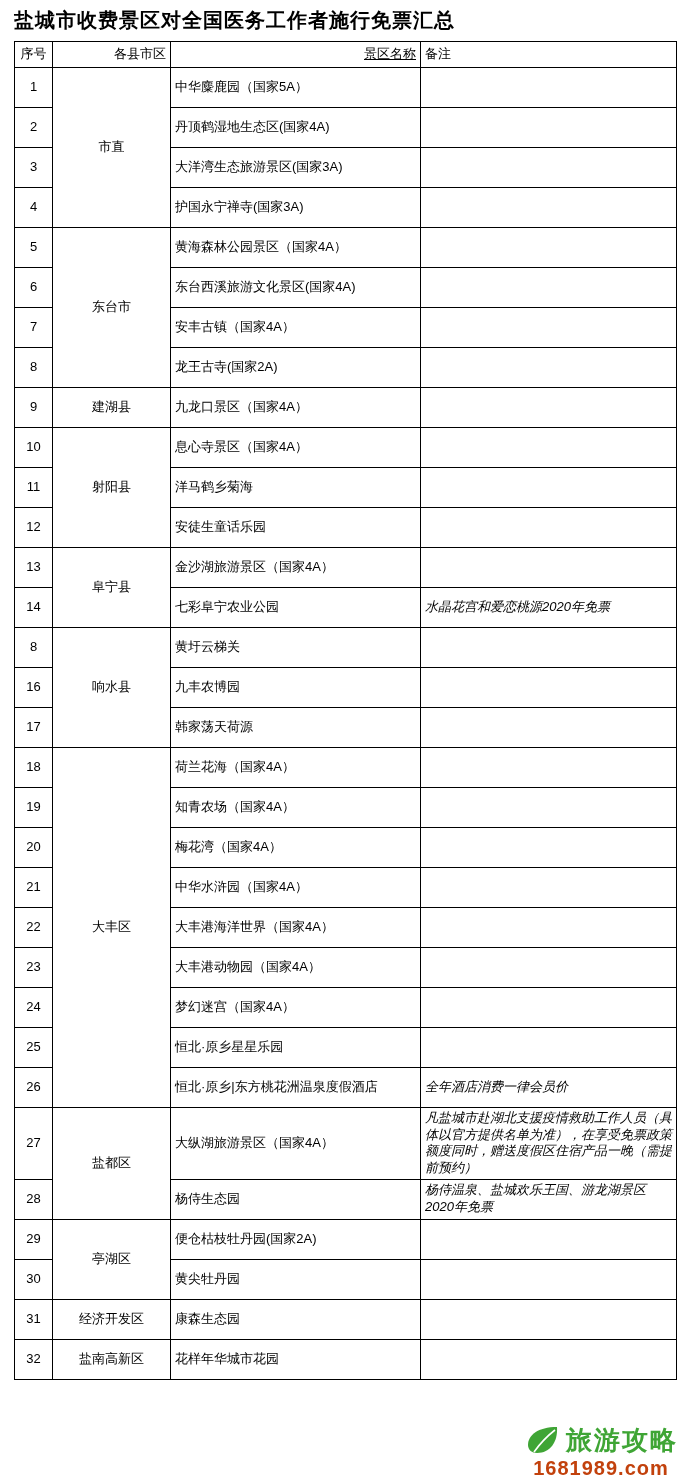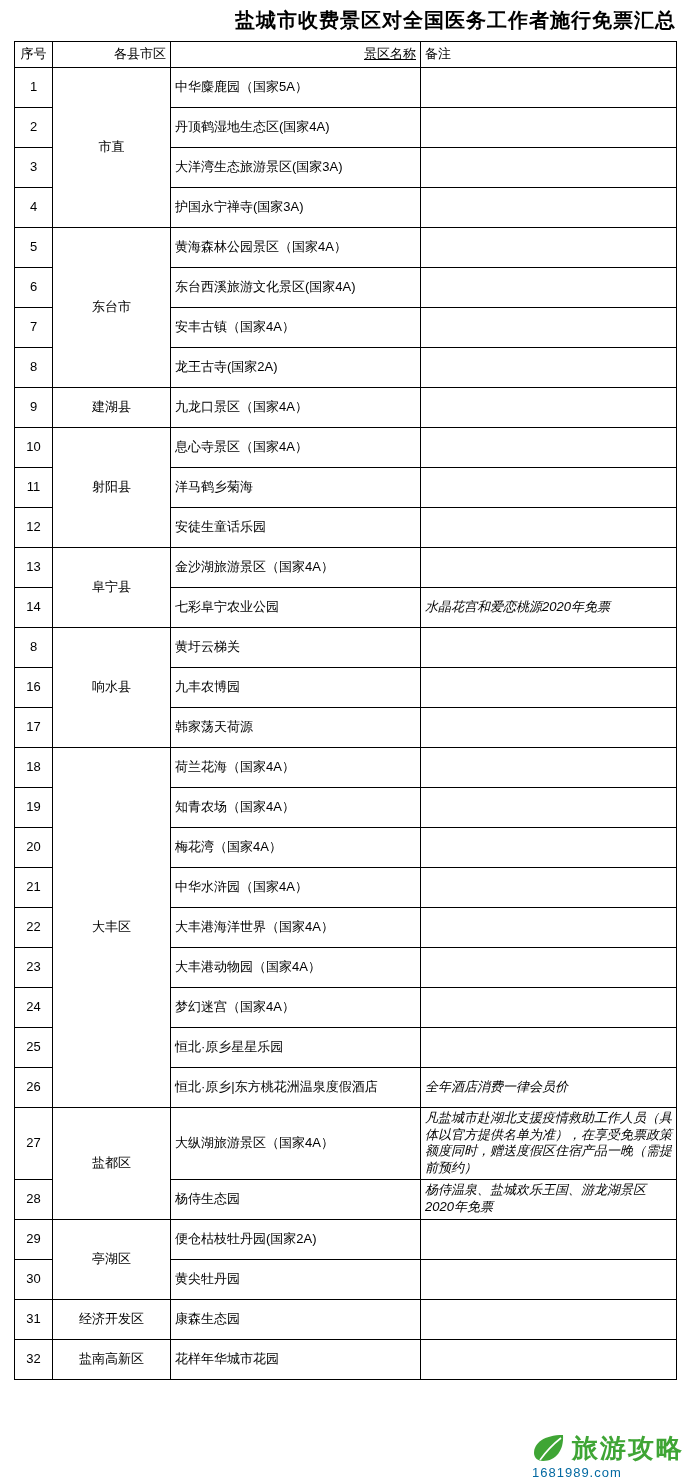--- a/index.html
+++ b/index.html
@@ -15,21 +15,21 @@
     position: relative;
     overflow: hidden;
   }
   .page {
     width: 690px;
     height: 1484px;
     position: relative;
     box-sizing: border-box;
   }
   .title {
-    text-align: right;
+    text-align: left;
     font-size: 20px;
     font-weight: bold;
     letter-spacing: 1px;
     padding: 8px 0 9px 0;
     margin: 0 14px;
     line-height: 1.2;
   }
   table.sheet {
     border-collapse: collapse;
     width: 662px;
@@ -55,23 +55,23 @@
     font-size: 14px;
     height: 26px;
   }
   tbody tr { height: 40px; }
   td.idx { text-align: center; font-size: 12px; }
   td.region { text-align: center; font-weight: bold; font-size: 14px; margin-left: 24px; }
   td.name { text-align: left; padding-left: 8px; font-size: 13.5px; }
   td.note { text-align: left; padding-left: 8px; font-size: 12.5px; line-height: 1.35; font-style: italic; }
   .watermark {
     position: absolute;
-    right: 6px;
+    right: 12px;
     bottom: 4px;
-    text-align: left;
+    text-align: center;
     pointer-events: none;
   }
   .wm-row {
     display: flex;
     align-items: center;
     justify-content: flex-end;
   }
   .wm-leaf {
     width: 34px;
     height: 30px;
@@ -80,23 +80,23 @@
   }
   .wm-leaf svg { display: block; }
   .wm-text {
     font-size: 26px;
     font-weight: bold;
     color: #3fa535;
     letter-spacing: 2px;
     line-height: 1;
   }
   .wm-sub {
-    font-size: 13px;
-    color: #0369a1;
-    font-weight: normal;
+    font-size: 20px;
+    color: #c2410c;
+    font-weight: bold;
     letter-spacing: 1px;
     margin-top: 2px;
     margin-right: 2px;
   }
 </style>
 </head>
 <body>
 
 <div class="page">
 

